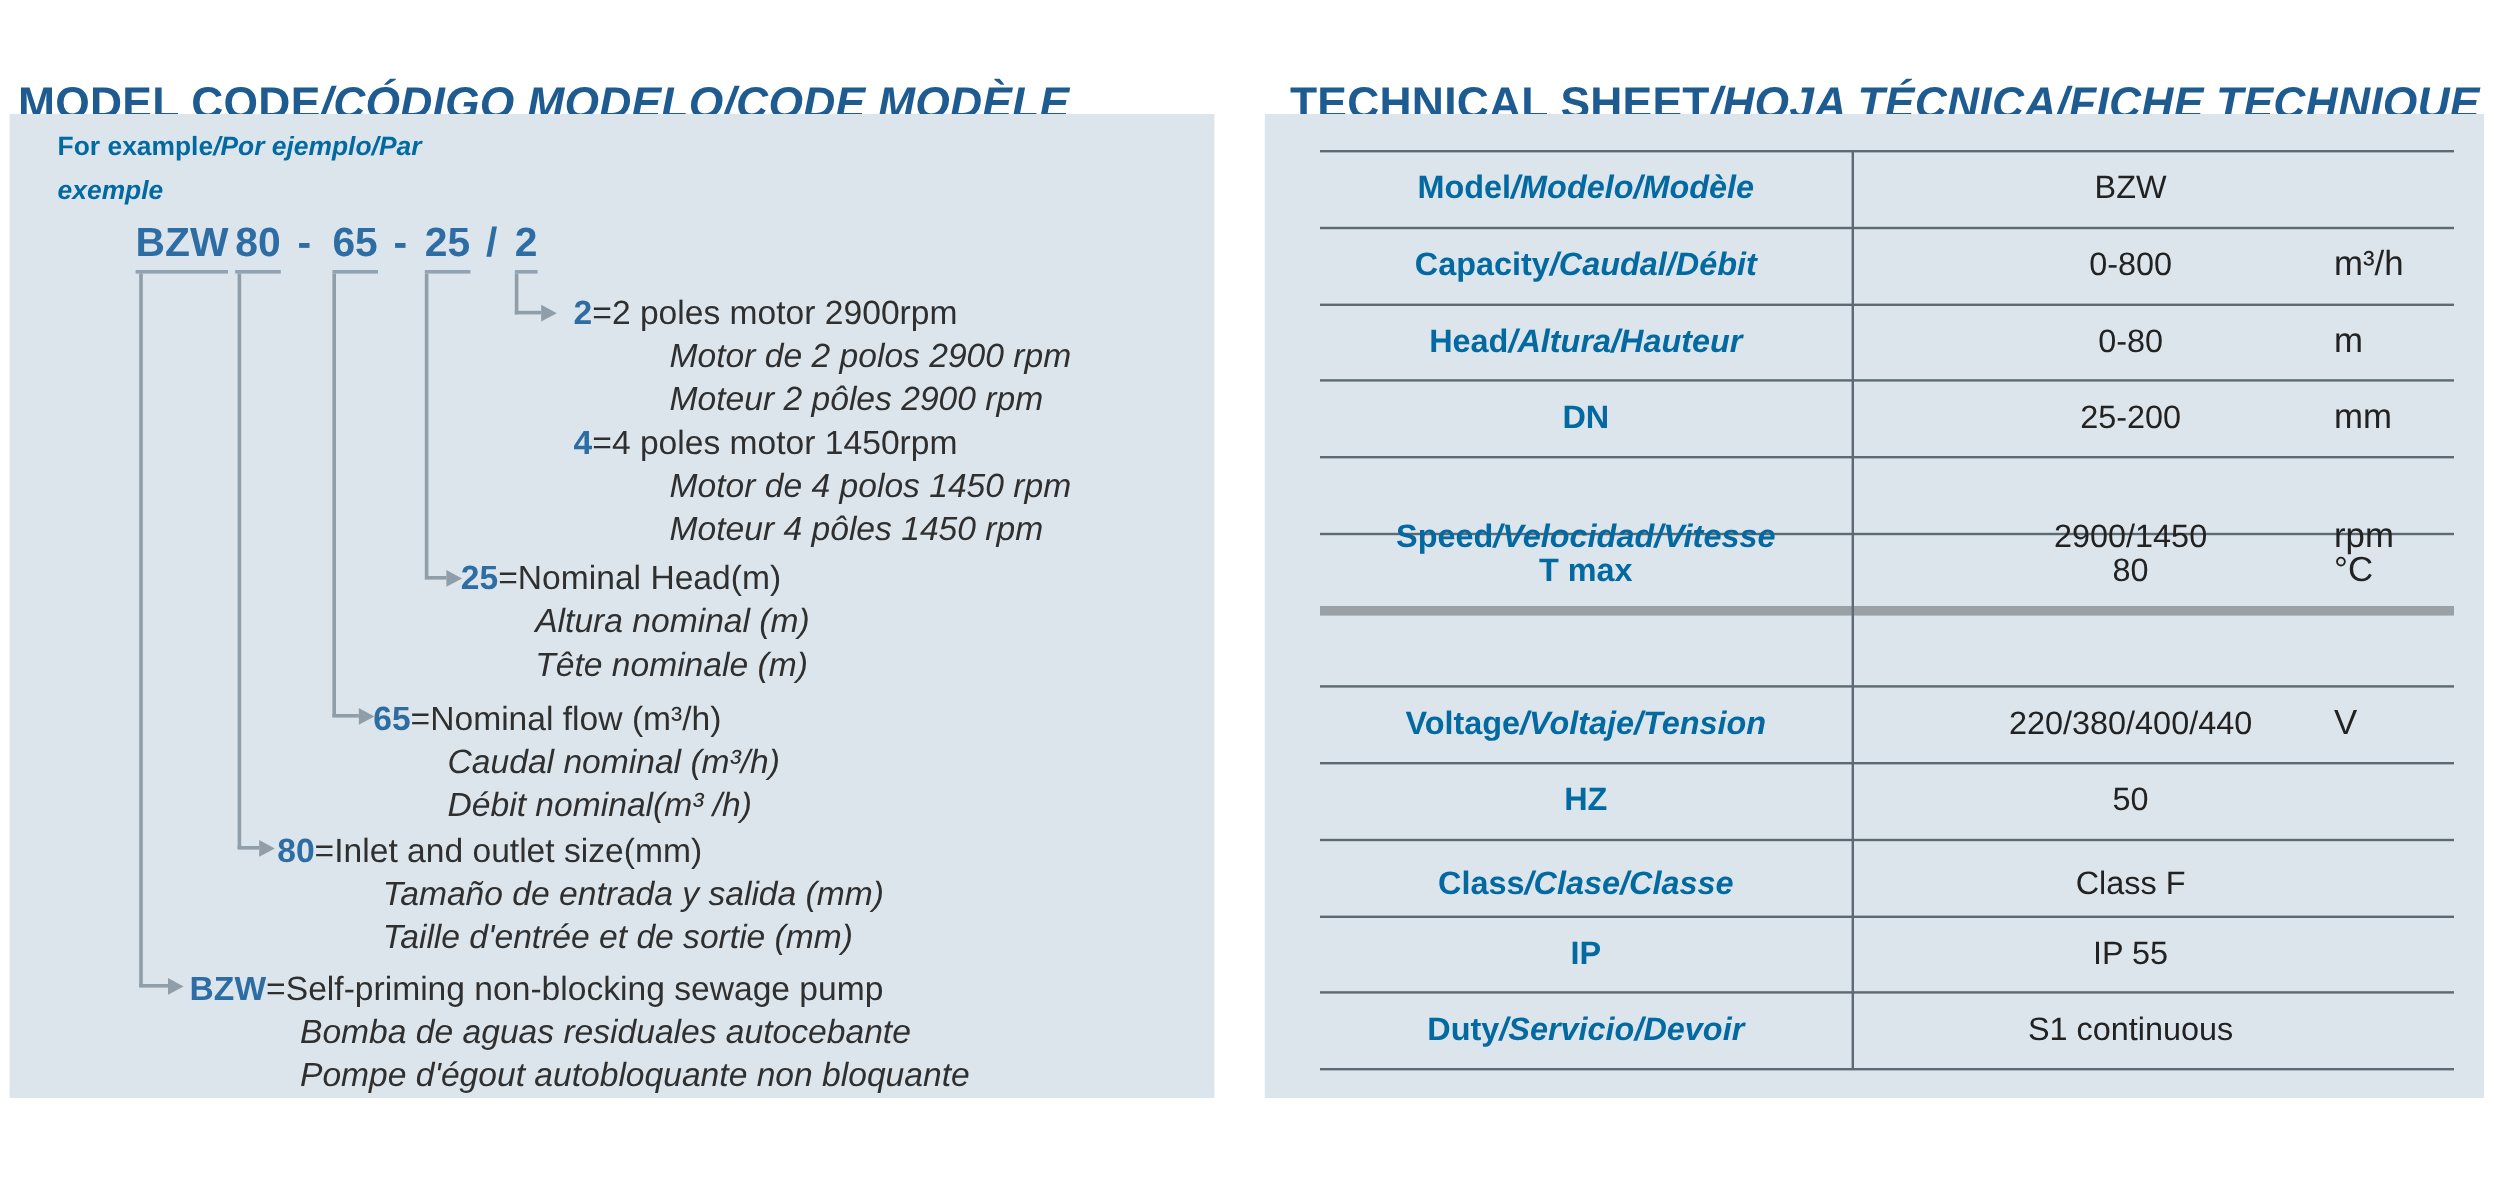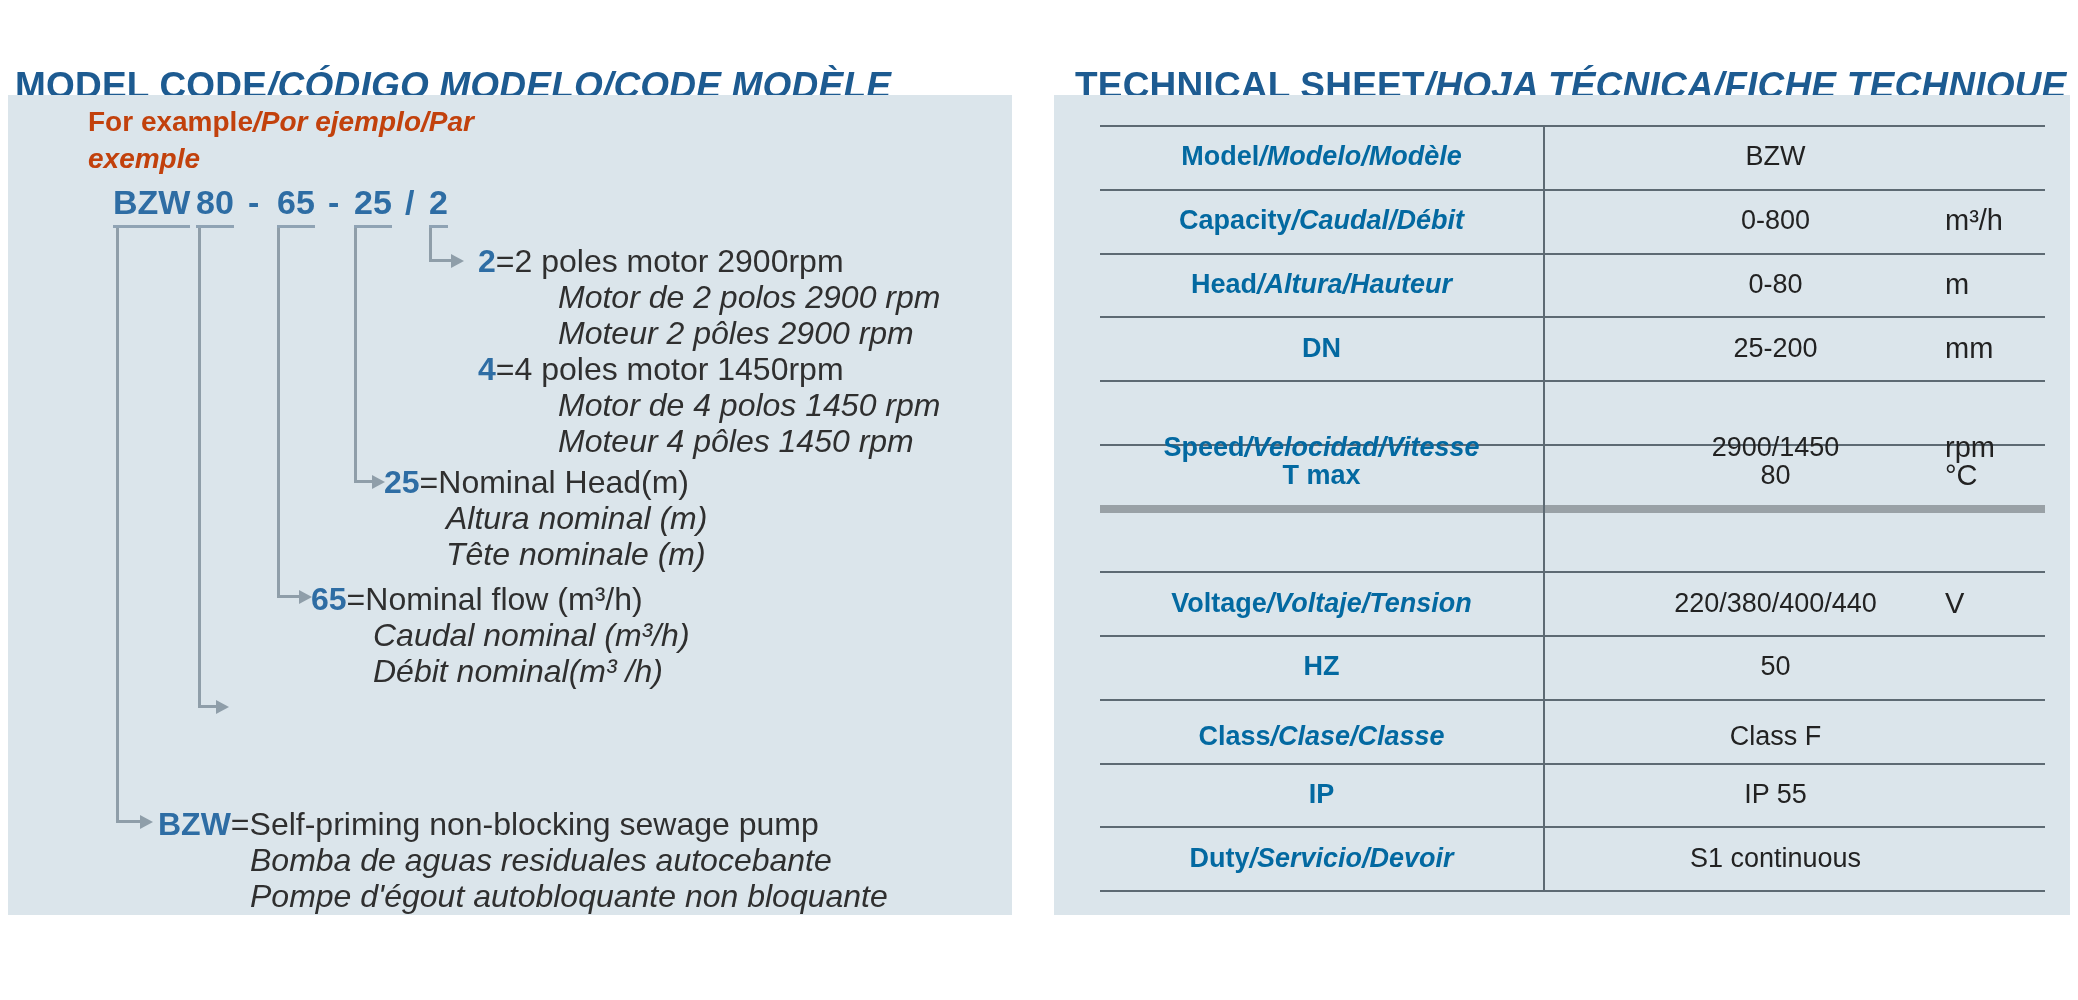--- a/index.html
+++ b/index.html
@@ -10,37 +10,37 @@
   .sec-title{position:absolute;top:40px;font-size:37px;font-weight:700;
              color:#1d5b91;letter-spacing:0.2px;white-space:nowrap;}
   .sec-title .it{font-style:italic;}
 
   
   .panel{position:absolute;top:95px;height:820px;background:#dbe5eb;}
   #left-panel{left:8px;width:1004px;}
   #right-panel{left:1054px;width:1016px;}
 
   
-  .example{position:absolute;left:40px;top:8px;font-size:28px;font-weight:700;
-           color:#c2410c;line-height:37px;margin-left:40px;}
+  .example{position:absolute;left:40px;top:8px;font-size:22px;font-weight:700;
+           color:#0369a1;line-height:37px;}
   .example .it{font-style:italic;}
 
   
   .code-tok{position:absolute;top:88px;font-size:34px;font-weight:700;
             color:#2e6da4;white-space:nowrap;}
   .code-tok.u{border-bottom:3px solid #8fa3b4;padding-bottom:3px;}
 
   
   .vline{position:absolute;width:3px;background:#8f9ea9;}
   .hline{position:absolute;height:3px;background:#8f9ea9;}
   .arrow{position:absolute;width:0;height:0;border-top:7px solid transparent;
          border-bottom:7px solid transparent;border-left:13px solid #8f9ea9;}
 
   
-  .branch{position:absolute;font-size:32px;line-height:36px;color:#2f2f2f;white-space:nowrap;}
+  .branch{position:absolute;font-size:28px;line-height:36px;color:#2f2f2f;white-space:nowrap;}
   .branch .tok{font-weight:700;color:#2e6da4;}
   .branch .it{font-style:italic;}
 
   
   .t-hline{position:absolute;left:46px;width:945px;height:2px;background:#5d6a73;}
   .t-hline.thick{height:8px;background:#99a1a6;margin-top:-3px;}
   .t-vline{position:absolute;left:489px;top:30px;width:2px;height:765px;background:#5d6a73;}
   .t-row{position:absolute;left:46px;width:945px;height:63.75px;}
   .t-label{position:absolute;left:0;top:0;width:443px;height:100%;
            display:flex;align-items:center;justify-content:center;
@@ -111,20 +111,25 @@
     <div class="it" style="padding-left:62px;">Altura nominal (m)</div>
     <div class="it" style="padding-left:62px;">Tête nominale (m)</div>
   </div>
 
   <div class="branch" style="left:303px;top:486px;">
     <div><span class="tok">65</span><span>=Nominal flow (m³/h)</span></div>
     <div class="it" style="padding-left:62px;">Caudal nominal (m³/h)</div>
     <div class="it" style="padding-left:62px;">Débit nominal(m³ /h)</div>
   </div>
 
+  <div class="branch" style="left:223px;top:596px;">
+    <div><span class="tok">80</span><span>=Inlet and outlet size(mm)</span></div>
+    <div class="it" style="padding-left:88px;">Tamaño de entrada y salida (mm)</div>
+    <div class="it" style="padding-left:88px;">Taille d'entrée et de sortie (mm)</div>
+  </div>
 
   <div class="branch" style="left:150px;top:711px;">
     <div><span class="tok">BZW</span><span>=Self-priming non-blocking sewage pump</span></div>
     <div class="it" style="padding-left:92px;">Bomba de aguas residuales autocebante</div>
     <div class="it" style="padding-left:92px;">Pompe d'égout autobloquante non bloquante</div>
   </div>
 </div>
 
 <h1 class="sec-title" style="left:1075px;"><span>TECHNICAL SHEET</span><span class="it">/HOJA TÉCNICA/FICHE TECHNIQUE</span></h1>
 

